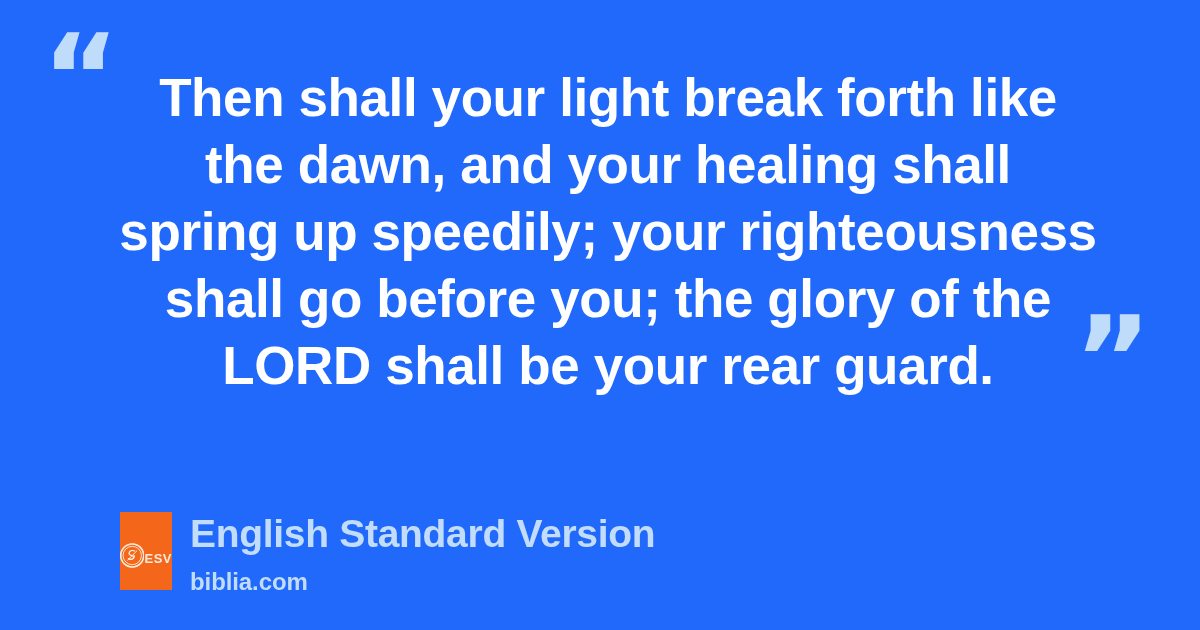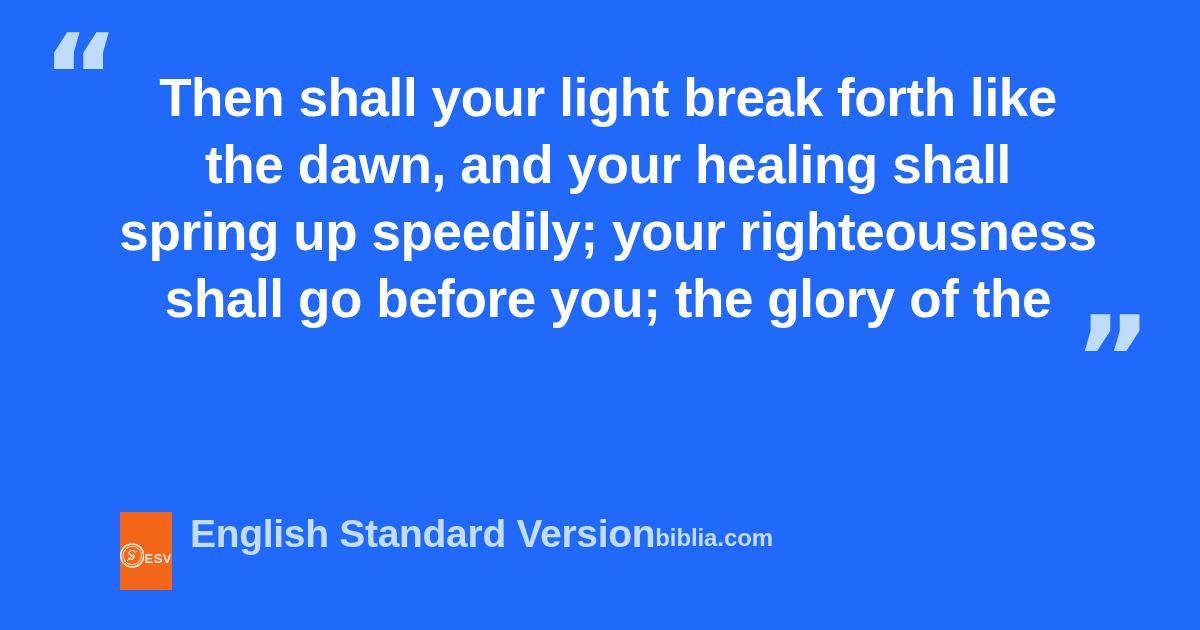--- a/index.html
+++ b/index.html
@@ -94,21 +94,21 @@
     font-family: "Liberation Sans", sans-serif;
     font-weight: 700;
     font-size: 13px;
     letter-spacing: 0.5px;
     line-height: 1;
   }
 
   #attribution-text {
     margin-left: 18px;
     display: flex;
-    flex-direction: row;
+    flex-direction: column;
     justify-content: flex-start;
   }
   #version-name {
     color: #c2ddfc;
     font-family: "Liberation Sans", sans-serif;
     font-weight: 700;
     font-size: 39px;
     line-height: 44px;
     letter-spacing: -0.3px;
     white-space: nowrap;
@@ -131,20 +131,21 @@
 
   <span class="quote-mark" id="quote-mark-open">“</span>
 
   <span class="quote-mark" id="quote-mark-close">”</span>
 
   <div id="quote-body">
     <span class="quote-line">Then shall your light break forth like</span>
     <span class="quote-line">the dawn, and your healing shall</span>
     <span class="quote-line">spring up speedily; your righteousness</span>
     <span class="quote-line">shall go before you; the glory of the</span>
+    <span class="quote-line">LORD shall be your rear guard.</span>
   </div>
 
   <div id="attribution">
 
     <div id="esv-logo">
       <svg id="esv-seal-icon" viewBox="0 0 64 64">
         <circle cx="32" cy="32" r="30" fill="none" stroke="#fce9d7" stroke-width="4"></circle>
         <circle cx="32" cy="32" r="30" fill="none" stroke="#fce9d7" stroke-width="3" stroke-dasharray="2.6 2.6"></circle>
         <circle cx="32" cy="32" r="24" fill="#f4671a" stroke="#fce9d7" stroke-width="2.5"></circle>
         <path d="M38 20c-5-2-12-1-14 4-2 4 2 7 6 8 4 1 7 3 5 7-2 4-8 4-12 2" fill="none" stroke="#fce9d7" stroke-width="3.4" stroke-linecap="round"></path>

